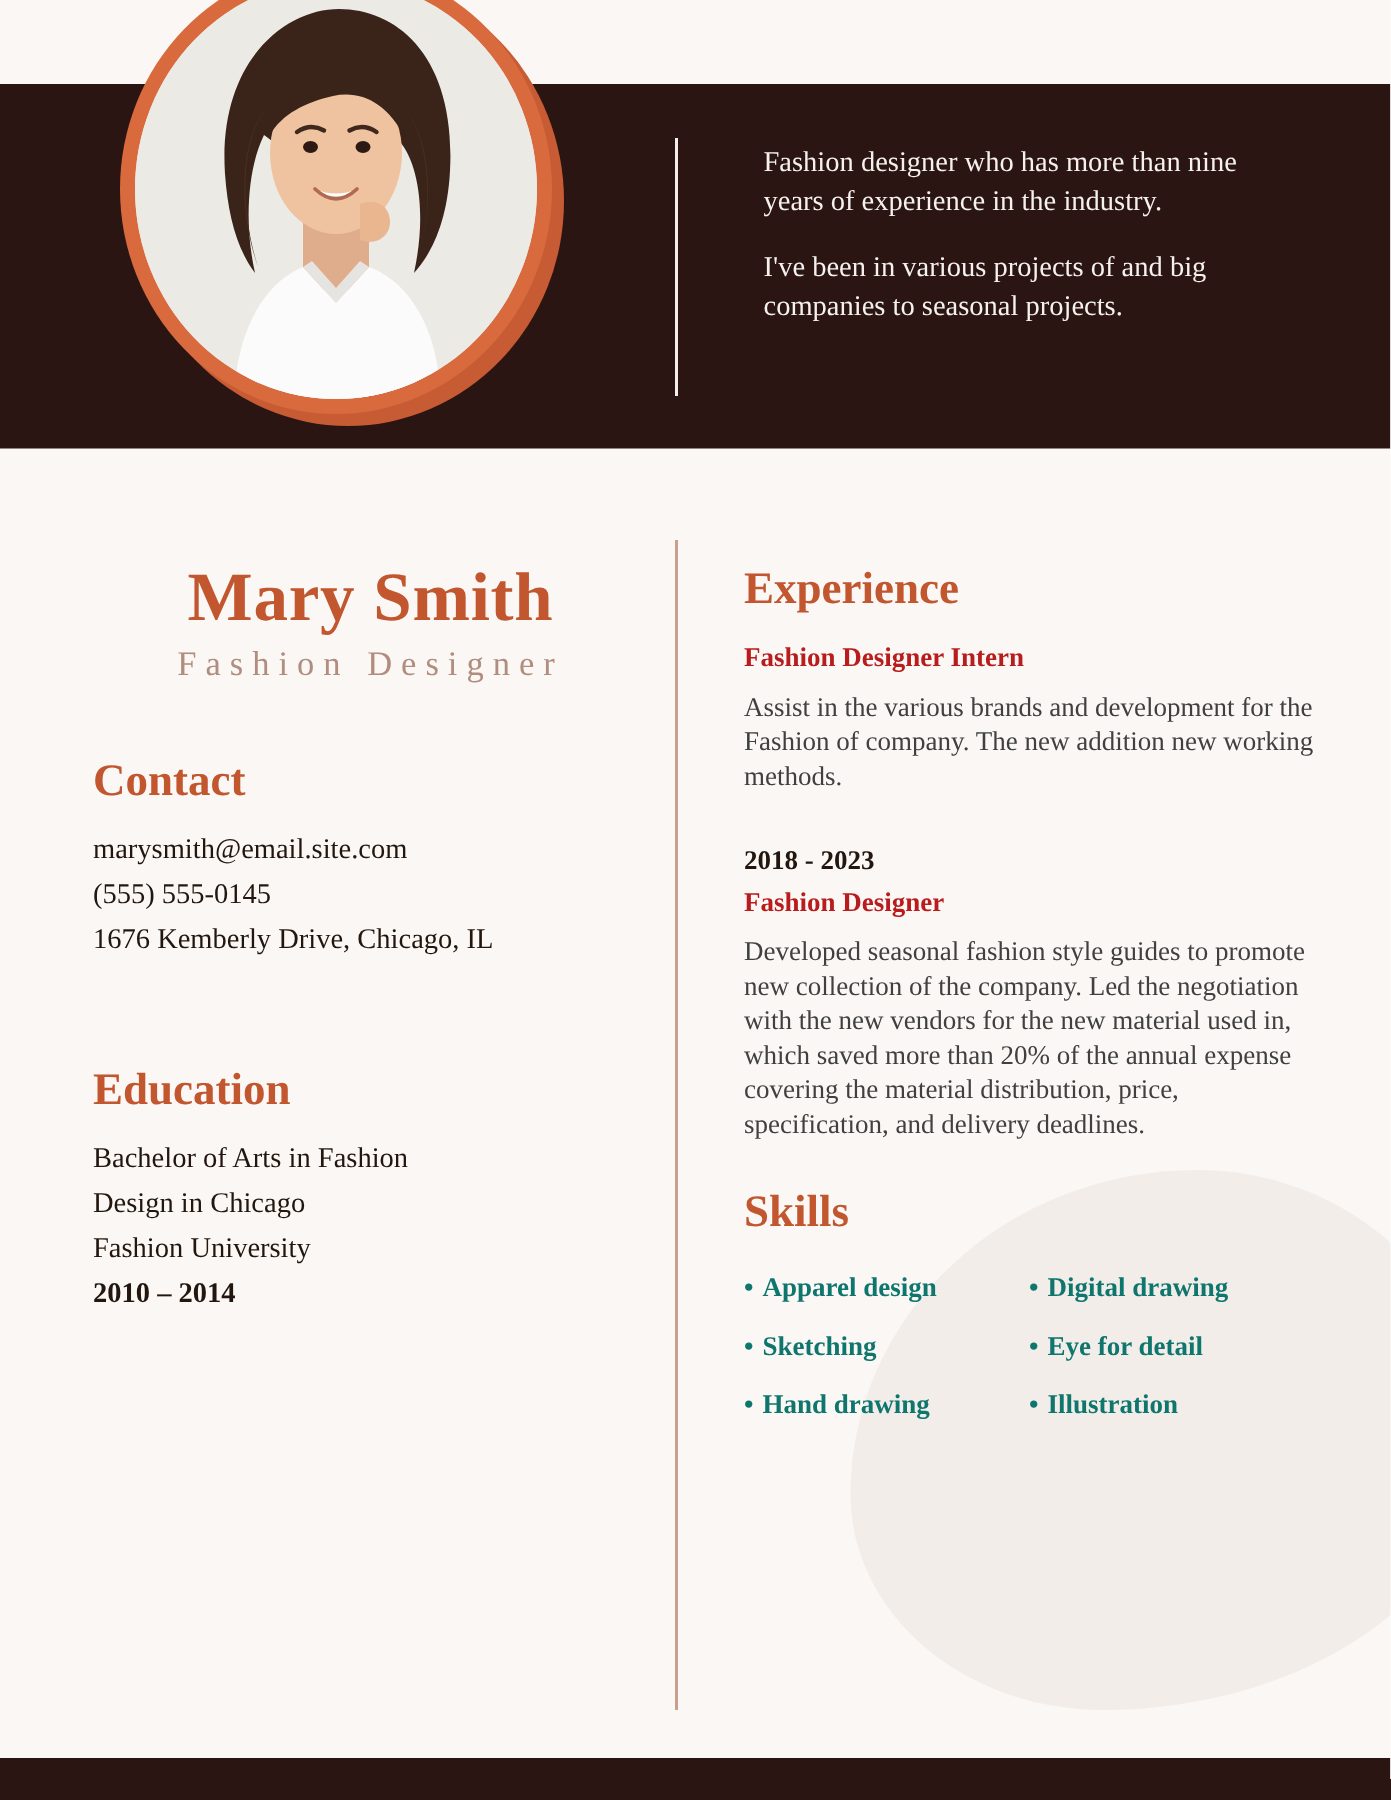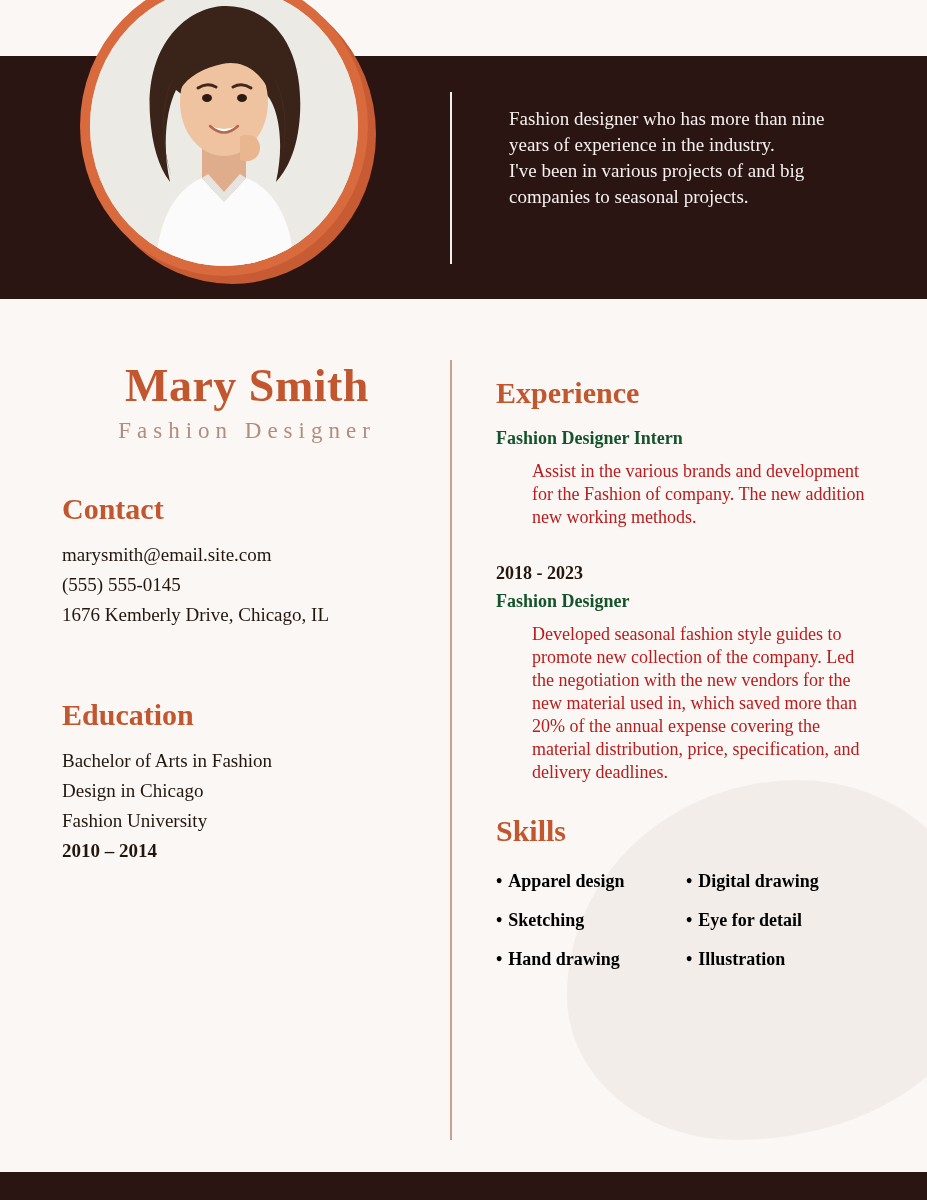--- a/index.html
+++ b/index.html
@@ -41,27 +41,27 @@
     width: 100%; height: 100%;
   }
   .divider-vert {
     position: absolute;
     left: 450px; top: 36px;
     width: 2px; height: 172px;
     background: #f2efec;
   }
   .summary {
     position: absolute;
-    left: 509px; top: 50px;
+    left: 509px; top: 40px;
     width: 330px;
     color: #f5f1ee;
     font-size: 19px;
     line-height: 26px;
   }
-  .summary p + p { }
+  .summary p + p { margin-top: 18px; }
 
   .photo-wrap {
     position: absolute;
     left: 80px; top: -24px;
     width: 300px; height: 320px;
     z-index: 5;
   }
   .photo-ring {
     position: absolute;
     left: 8px; top: 8px;
@@ -94,21 +94,21 @@
   }
   .col-divider {
     position: absolute;
     left: 450px; top: 60px;
     width: 2px; height: 780px;
     background: #c9a08c;
   }
 
   .left-col {
     position: absolute;
-    left: 62px; top: 60px;
+    left: 62px; top: 72px;
     width: 370px;
   }
   .right-col {
     position: absolute;
     left: 496px; top: 76px;
     width: 380px;
   }
 
   .name {
     font-size: 46px;
@@ -157,41 +157,40 @@
   .exp-item { margin-bottom: 30px; }
   .exp-years {
     font-size: 18px;
     font-weight: bold;
     color: #22160f;
     line-height: 28px;
   }
   .exp-role {
     font-size: 18px;
     font-weight: bold;
-    color: #14532d;
+    color: #b91c1c;
     line-height: 28px;
     margin-bottom: 8px;
   }
   .exp-desc {
     font-size: 18px;
-    color: #b91c1c;
+    color: #404040;
     line-height: 23px;
-    margin-left: 36px;
   }
 
   .skills-grid {
     display: flex;
     flex-wrap: wrap;
     margin-top: 4px;
   }
   .skill {
     width: 50%;
     font-size: 18px;
     font-weight: bold;
-    color: #000000;
+    color: #0f766e;
     line-height: 39px;
   }
   .skill .bullet { margin-right: 6px; }
 
   .bottomstrip {
     position: absolute;
     left: 0; bottom: 0; width: 100%; height: 28px;
     background: #2b1512;
     z-index: 4;
   }

